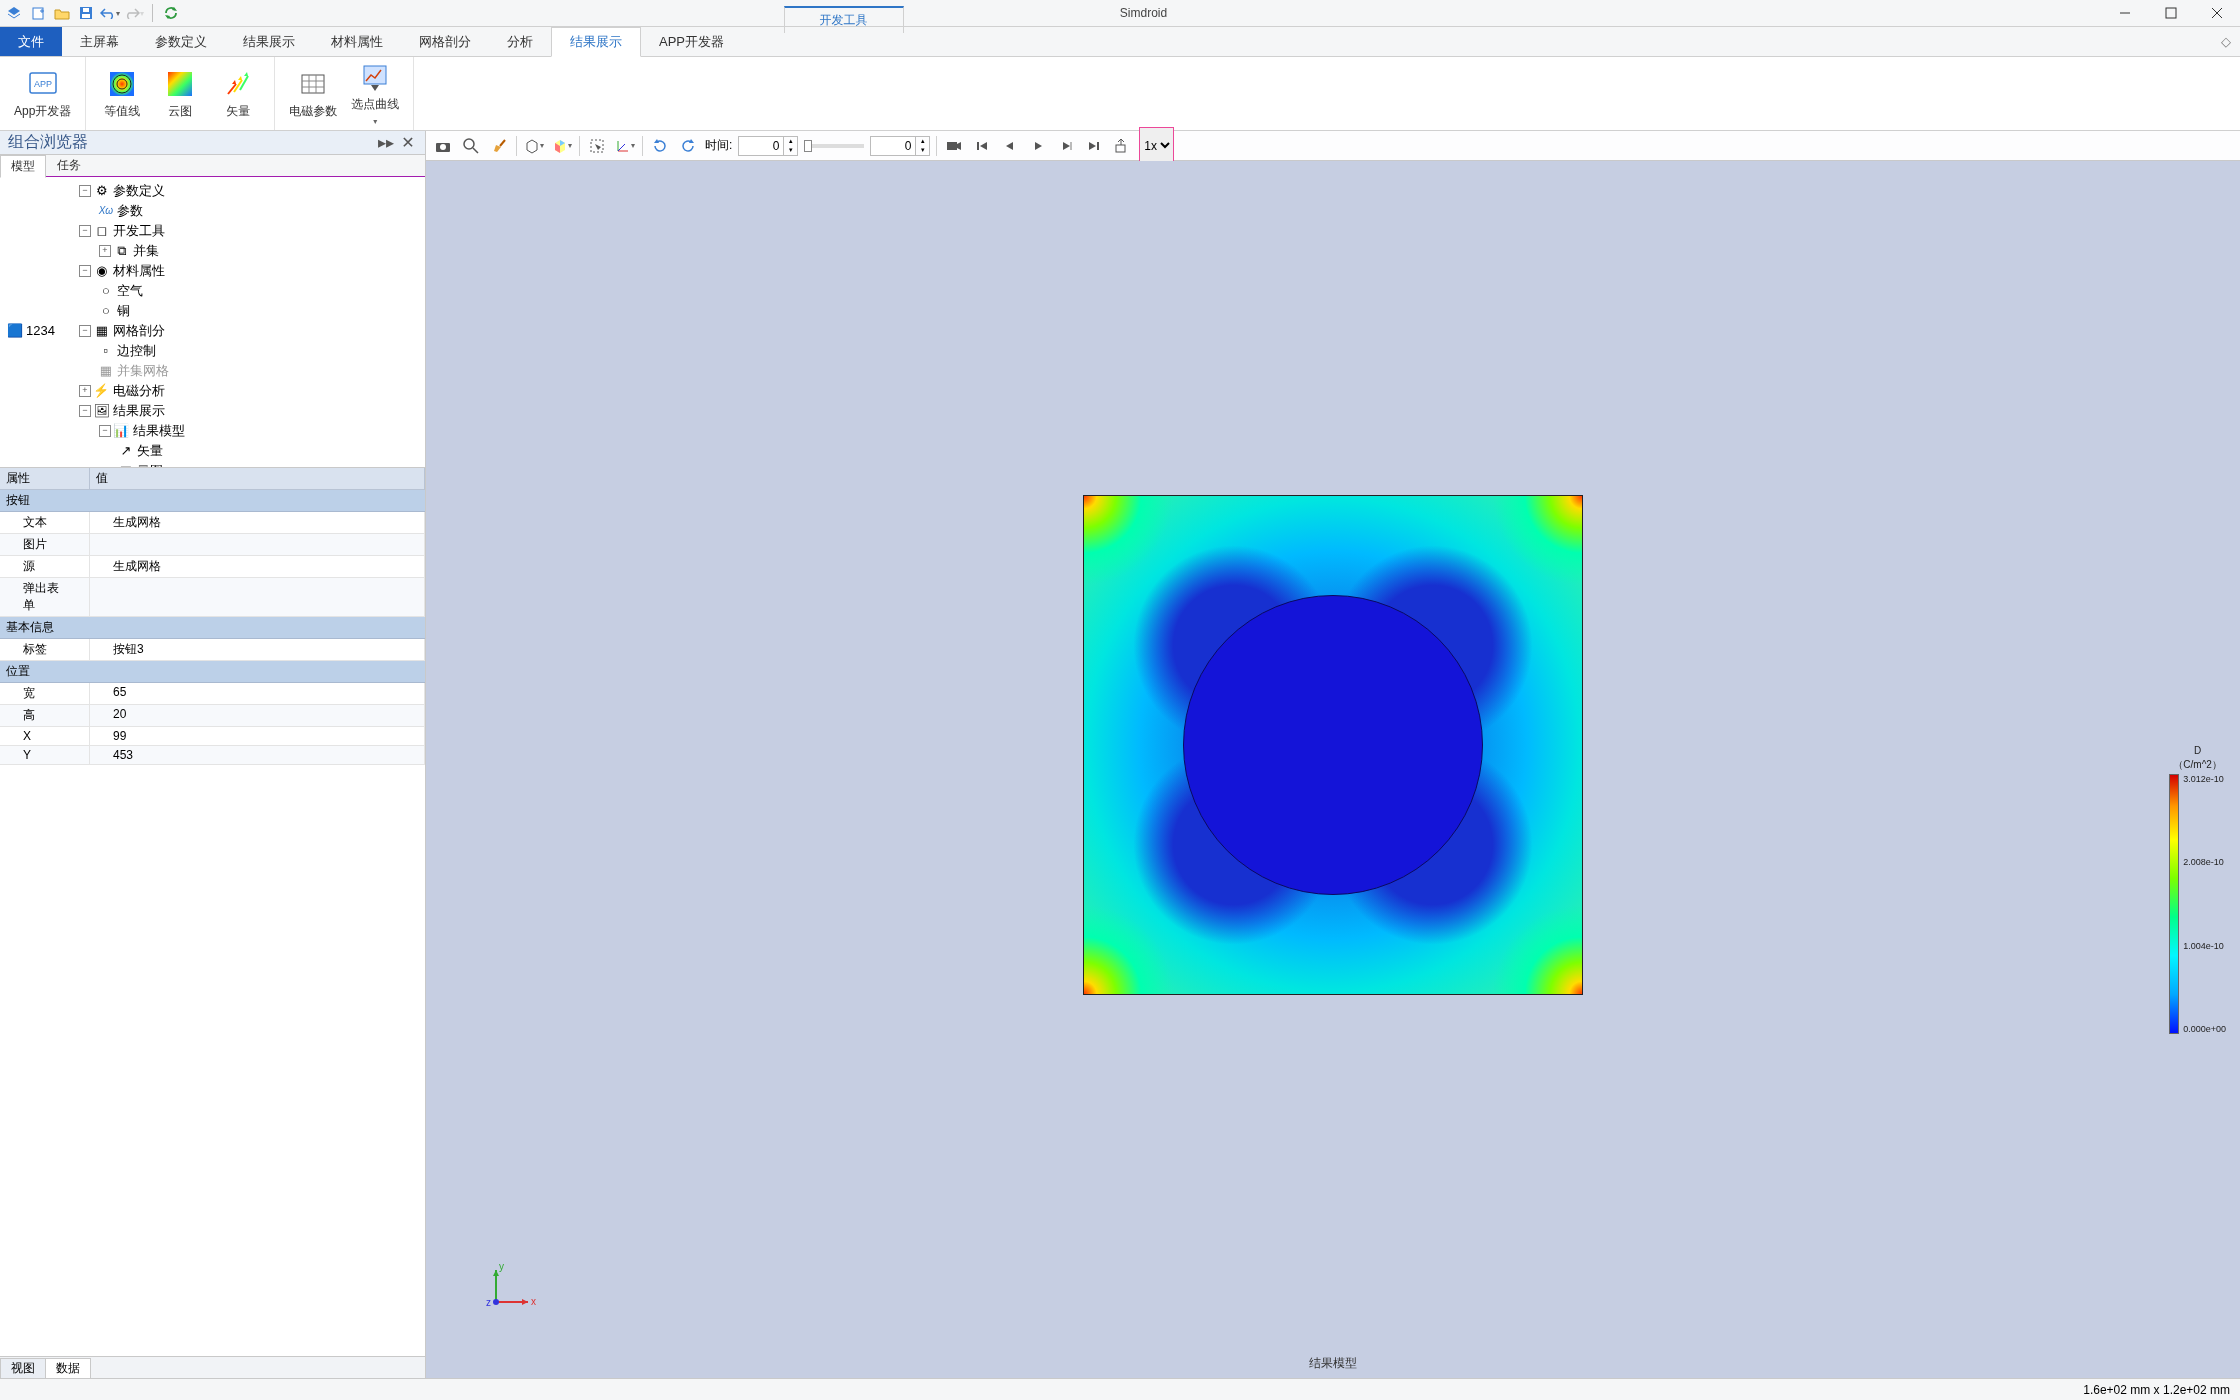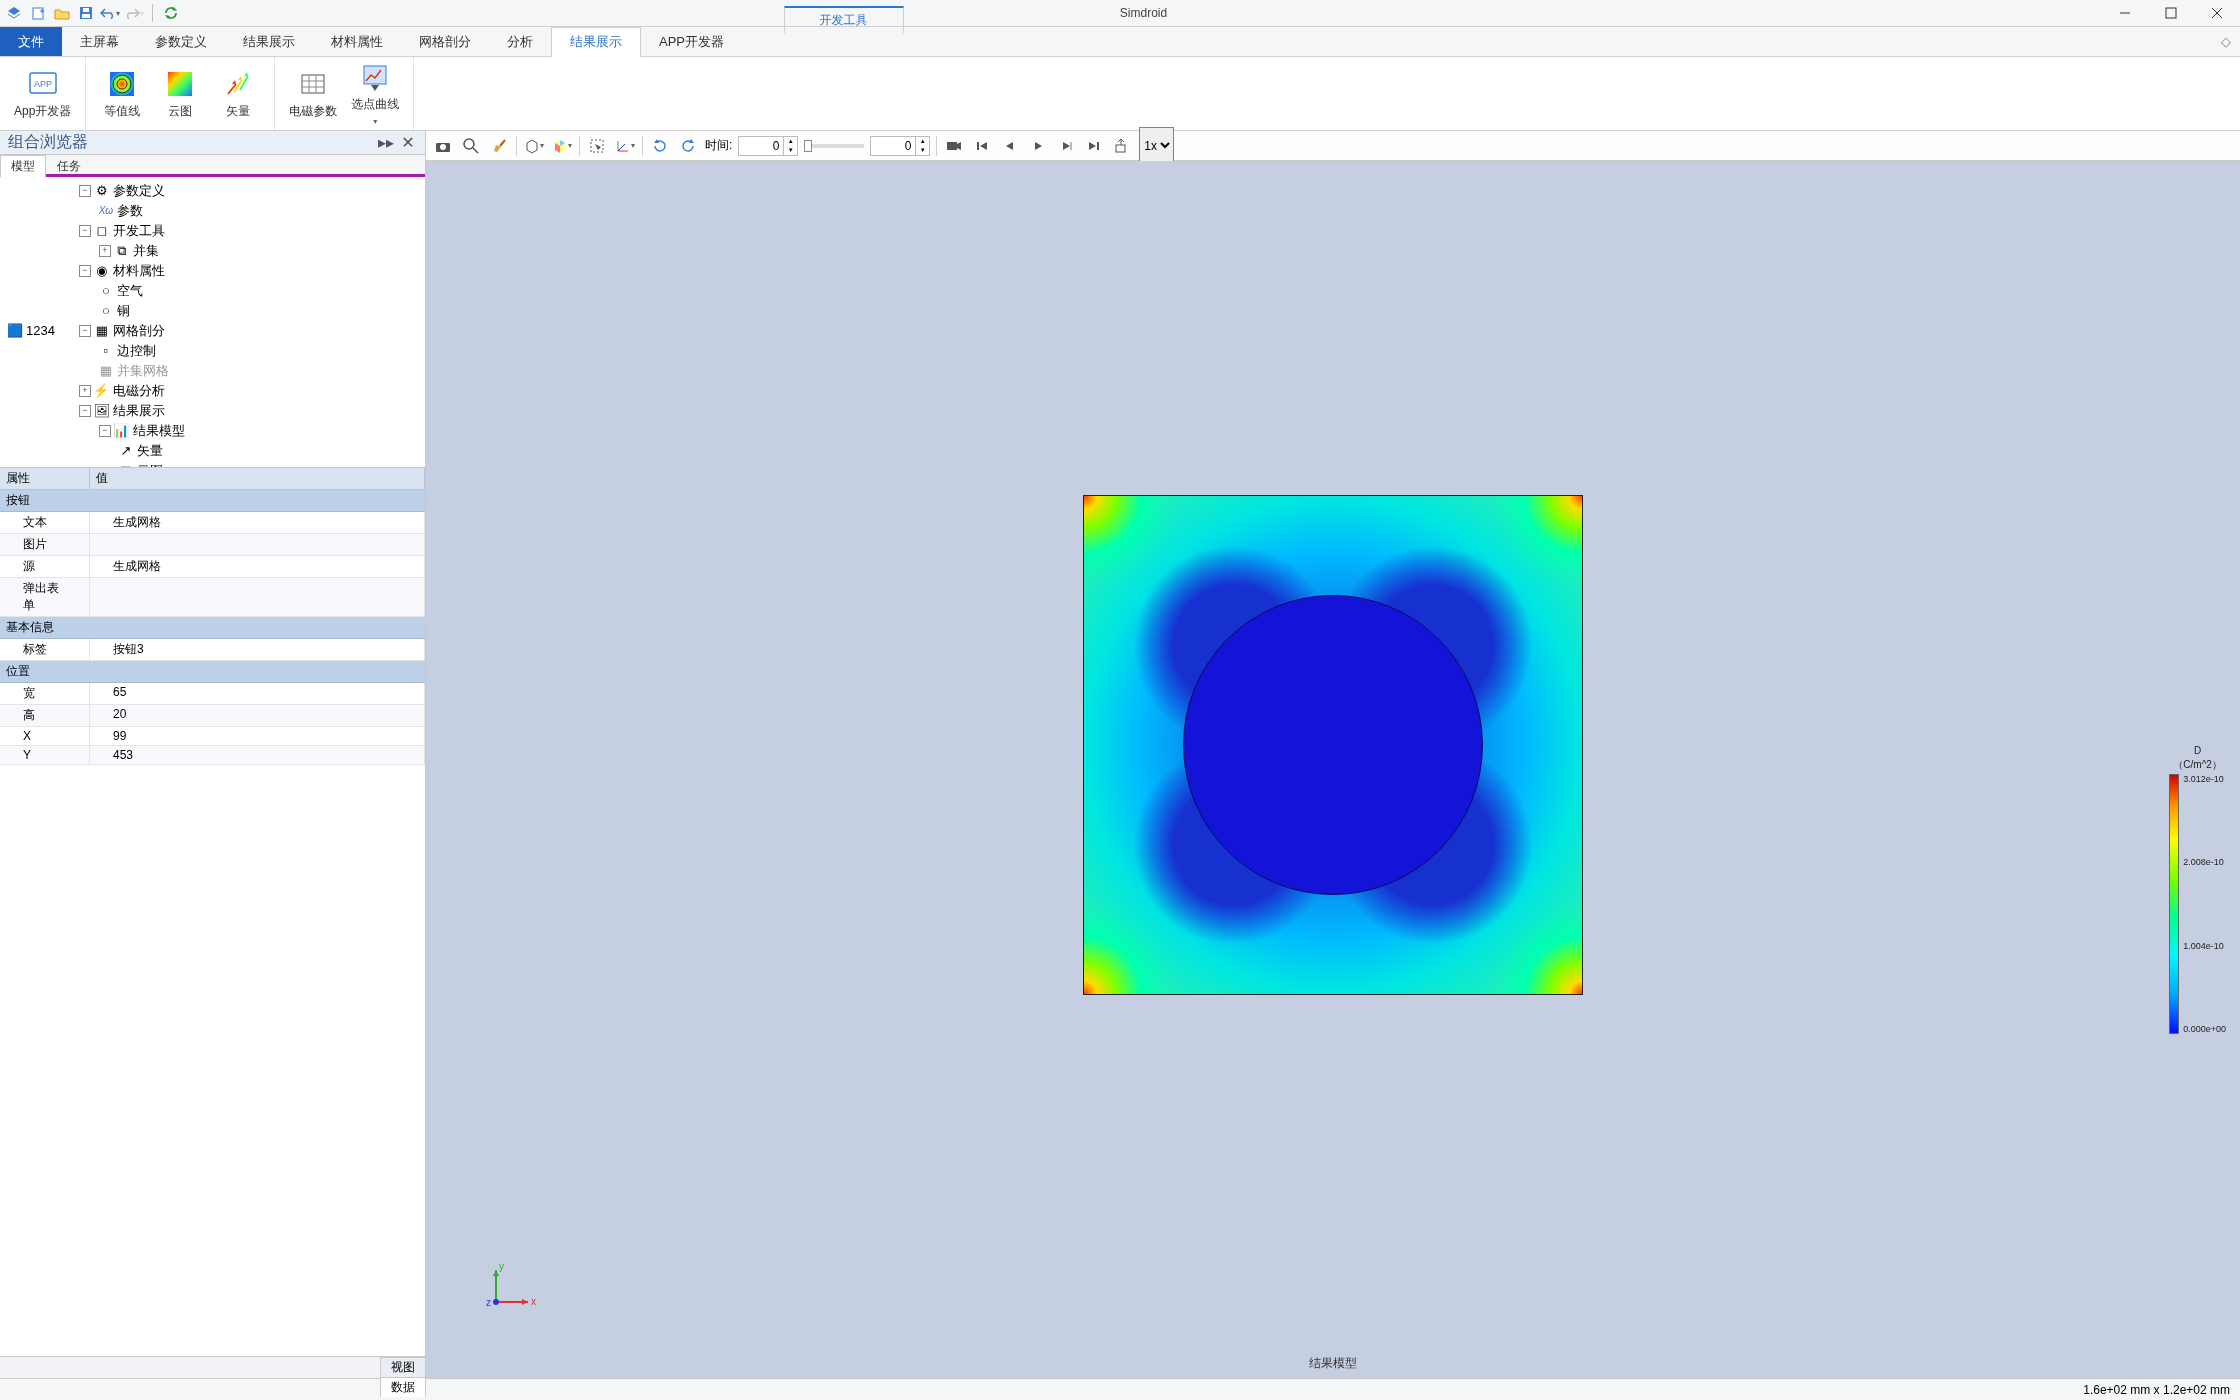--- a/index.html
+++ b/index.html
@@ -31,21 +31,21 @@
     .ricon { width: 32px; height: 32px; display: flex; align-items: center; justify-content: center; }
 
     
     .body { display: flex; height: calc(100% - 27px - 30px - 74px - 22px); }
 
     
     .left { width: 426px; display: flex; flex-direction: column; border-right: 1px solid #c9c9c9; background: #fff; }
     .panel-header { height: 24px; background: #e9eff7; border-bottom: 1px solid #c9c9c9; display: flex; align-items: center; padding: 0 8px; font-size: 16px; color: #3a5a8a; }
     .panel-header .flex { flex: 1; }
     .panel-header .hbtn { width: 18px; height: 18px; margin-left: 4px; display: flex; align-items: center; justify-content: center; cursor: pointer; color: #555; }
-    .subtab-row { height: 22px; display: flex; align-items: flex-start; border-bottom: 3px solid #a21caf; font-size: 12px; background: #f5f6f7; }
+    .subtab-row { height: 22px; display: flex; align-items: center; border-bottom: 1px solid #a21caf; font-size: 12px; background: #f5f6f7; }
     .subtab { padding: 2px 10px; border: 1px solid transparent; cursor: pointer; color: #333; }
     .subtab.active { background: #fff; border: 1px solid #c9c9c9; border-bottom: 1px solid #fff; margin-bottom: -1px; }
 
     .tree { flex: 0 0 290px; overflow: auto; font-size: 13px; padding: 4px 2px; }
     .tree ul { list-style: none; padding-left: 20px; }
     .tree > ul { padding-left: 6px; }
     .tree li { line-height: 20px; white-space: nowrap; display: flex; align-items: center; gap: 4px; }
     .tree li > ul { width: 100%; }
     .twrap { display: flex; align-items: center; gap: 4px; }
     .ticon { width: 14px; height: 14px; display: inline-flex; align-items: center; justify-content: center; }
@@ -54,21 +54,21 @@
 
     
     .propgrid { flex: 1; overflow: auto; border-top: 1px solid #c9c9c9; font-size: 12px; }
     .pg-head, .pg-row { display: grid; grid-template-columns: 90px 1fr; }
     .pg-head > div { background: #d9e2ef; border-right: 1px solid #b8c3d4; border-bottom: 1px solid #b8c3d4; padding: 2px 6px; font-weight: 500; }
     .pg-cat { background: #bcd0e8; padding: 2px 6px; border-bottom: 1px solid #a9b9d0; }
     .pg-row > div { padding: 2px 23px; border-right: 1px solid #e4e4e4; border-bottom: 1px solid #e4e4e4; }
     .pg-row.alt > div { background: #f7f9fc; }
 
     
-    .bl-tabs { height: 22px; display: flex; align-items: flex-end; background: #f1f3f6; border-top: 1px solid #c9c9c9; font-size: 12px; flex-direction: column; }
+    .bl-tabs { height: 22px; display: flex; align-items: flex-end; background: #f1f3f6; border-top: 1px solid #c9c9c9; font-size: 12px; }
     .bl-tab { padding: 1px 10px; border: 1px solid #c9c9c9; border-bottom: none; background: #eaeef4; margin-right: -1px; cursor: pointer; }
     .bl-tab.active { background: #fff; }
 
     
     .viewport-wrap { flex: 1; display: flex; flex-direction: column; background: #fff; }
     .vtoolbar { height: 30px; border-bottom: 1px solid #c9c9c9; display: flex; align-items: center; gap: 6px; padding: 0 6px; font-size: 12px; background: #fdfdfe; }
     .vbtn { width: 22px; height: 22px; display: flex; align-items: center; justify-content: center; cursor: pointer; border: 1px solid transparent; }
     .vsep { width: 1px; height: 20px; background: #d0d0d0; }
     .vspin { display: flex; align-items: center; border: 1px solid #bcbcbc; height: 20px; }
     .vspin input { border: none; width: 44px; height: 18px; padding: 0 4px; font-size: 12px; text-align: right; }

